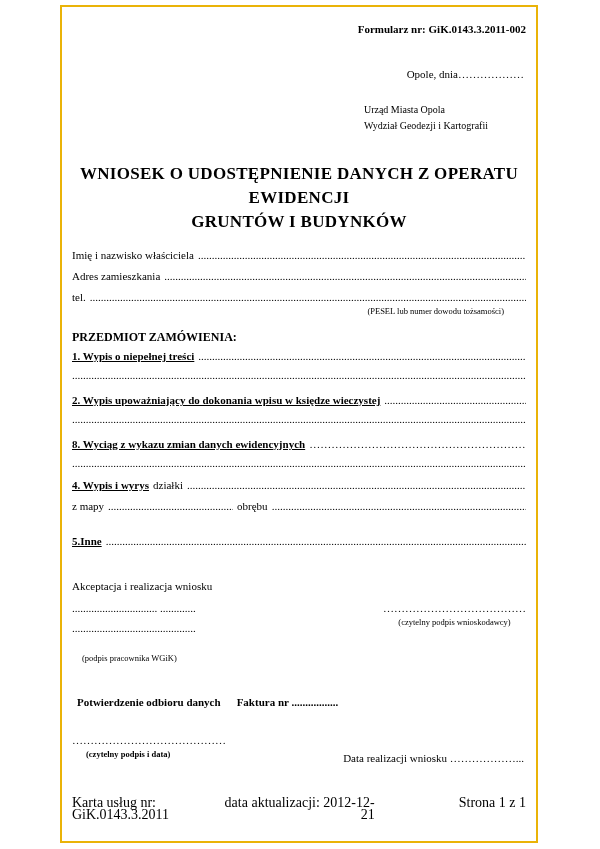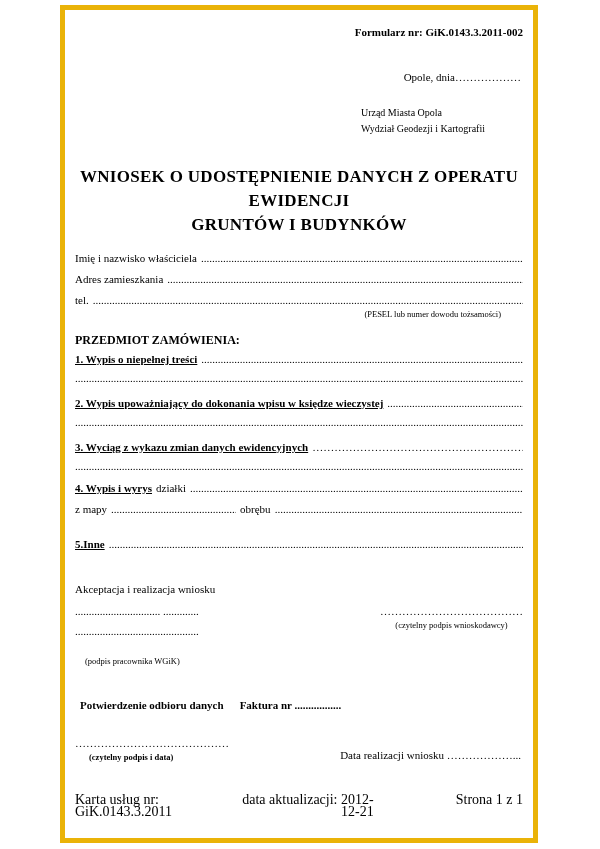--- a/index.html
+++ b/index.html
@@ -8,21 +8,21 @@
     background: #ffffff;
     color: #000000;
     font-family: "Liberation Serif", serif;
     font-size: 11px;
     position: relative;
   }
   .frame {
     position: absolute;
     left: 60px; top: 5px;
     width: 478px; height: 838px;
-    border: 5px solid #eab308;
+    border: 2px solid #eab308;
     padding: 0 10px;
     box-sizing: border-box;
   }
   .b { font-weight: bold; }
   .u { text-decoration: underline; }
   .right { text-align: right; }
   .row { display: flex; white-space: nowrap; line-height: 14px; align-items: baseline; }
   .row > span { flex: 0 0 auto; }
   .dots { overflow: hidden; white-space: nowrap; }
   .grow { flex: 1 1 auto !important; min-width: 0; }
@@ -89,21 +89,21 @@
   </div>
   <div class="dots full" style="margin-top:5px">........................................................................................................................................................................................................</div>
 
   <div class="row" style="margin-top:11px">
     <span class="b u">2. Wypis upoważniający do dokonania wpisu w księdze wieczystej</span>
     <span class="dots grow sp">........................................................................................................................................................................................................</span>
   </div>
   <div class="dots full" style="margin-top:5px">........................................................................................................................................................................................................</div>
 
   <div class="row" style="margin-top:11px">
-    <span class="b u">3. Wyciąg z wykazu zmian danych ewidencyjnych</span>
+    <span class="b u">8. Wyciąg z wykazu zmian danych ewidencyjnych</span>
     <span class="dots grow sp">………………………………………………………………………………</span>
   </div>
   <div class="dots full" style="margin-top:5px">........................................................................................................................................................................................................</div>
 
   <div class="row" style="margin-top:8px">
     <span class="b u">4. Wypis i wyrys</span>
     <span class="sp">działki</span>
     <span class="dots grow sp">........................................................................................................................................................................................................</span>
   </div>
   <div class="row" style="margin-top:7px">

